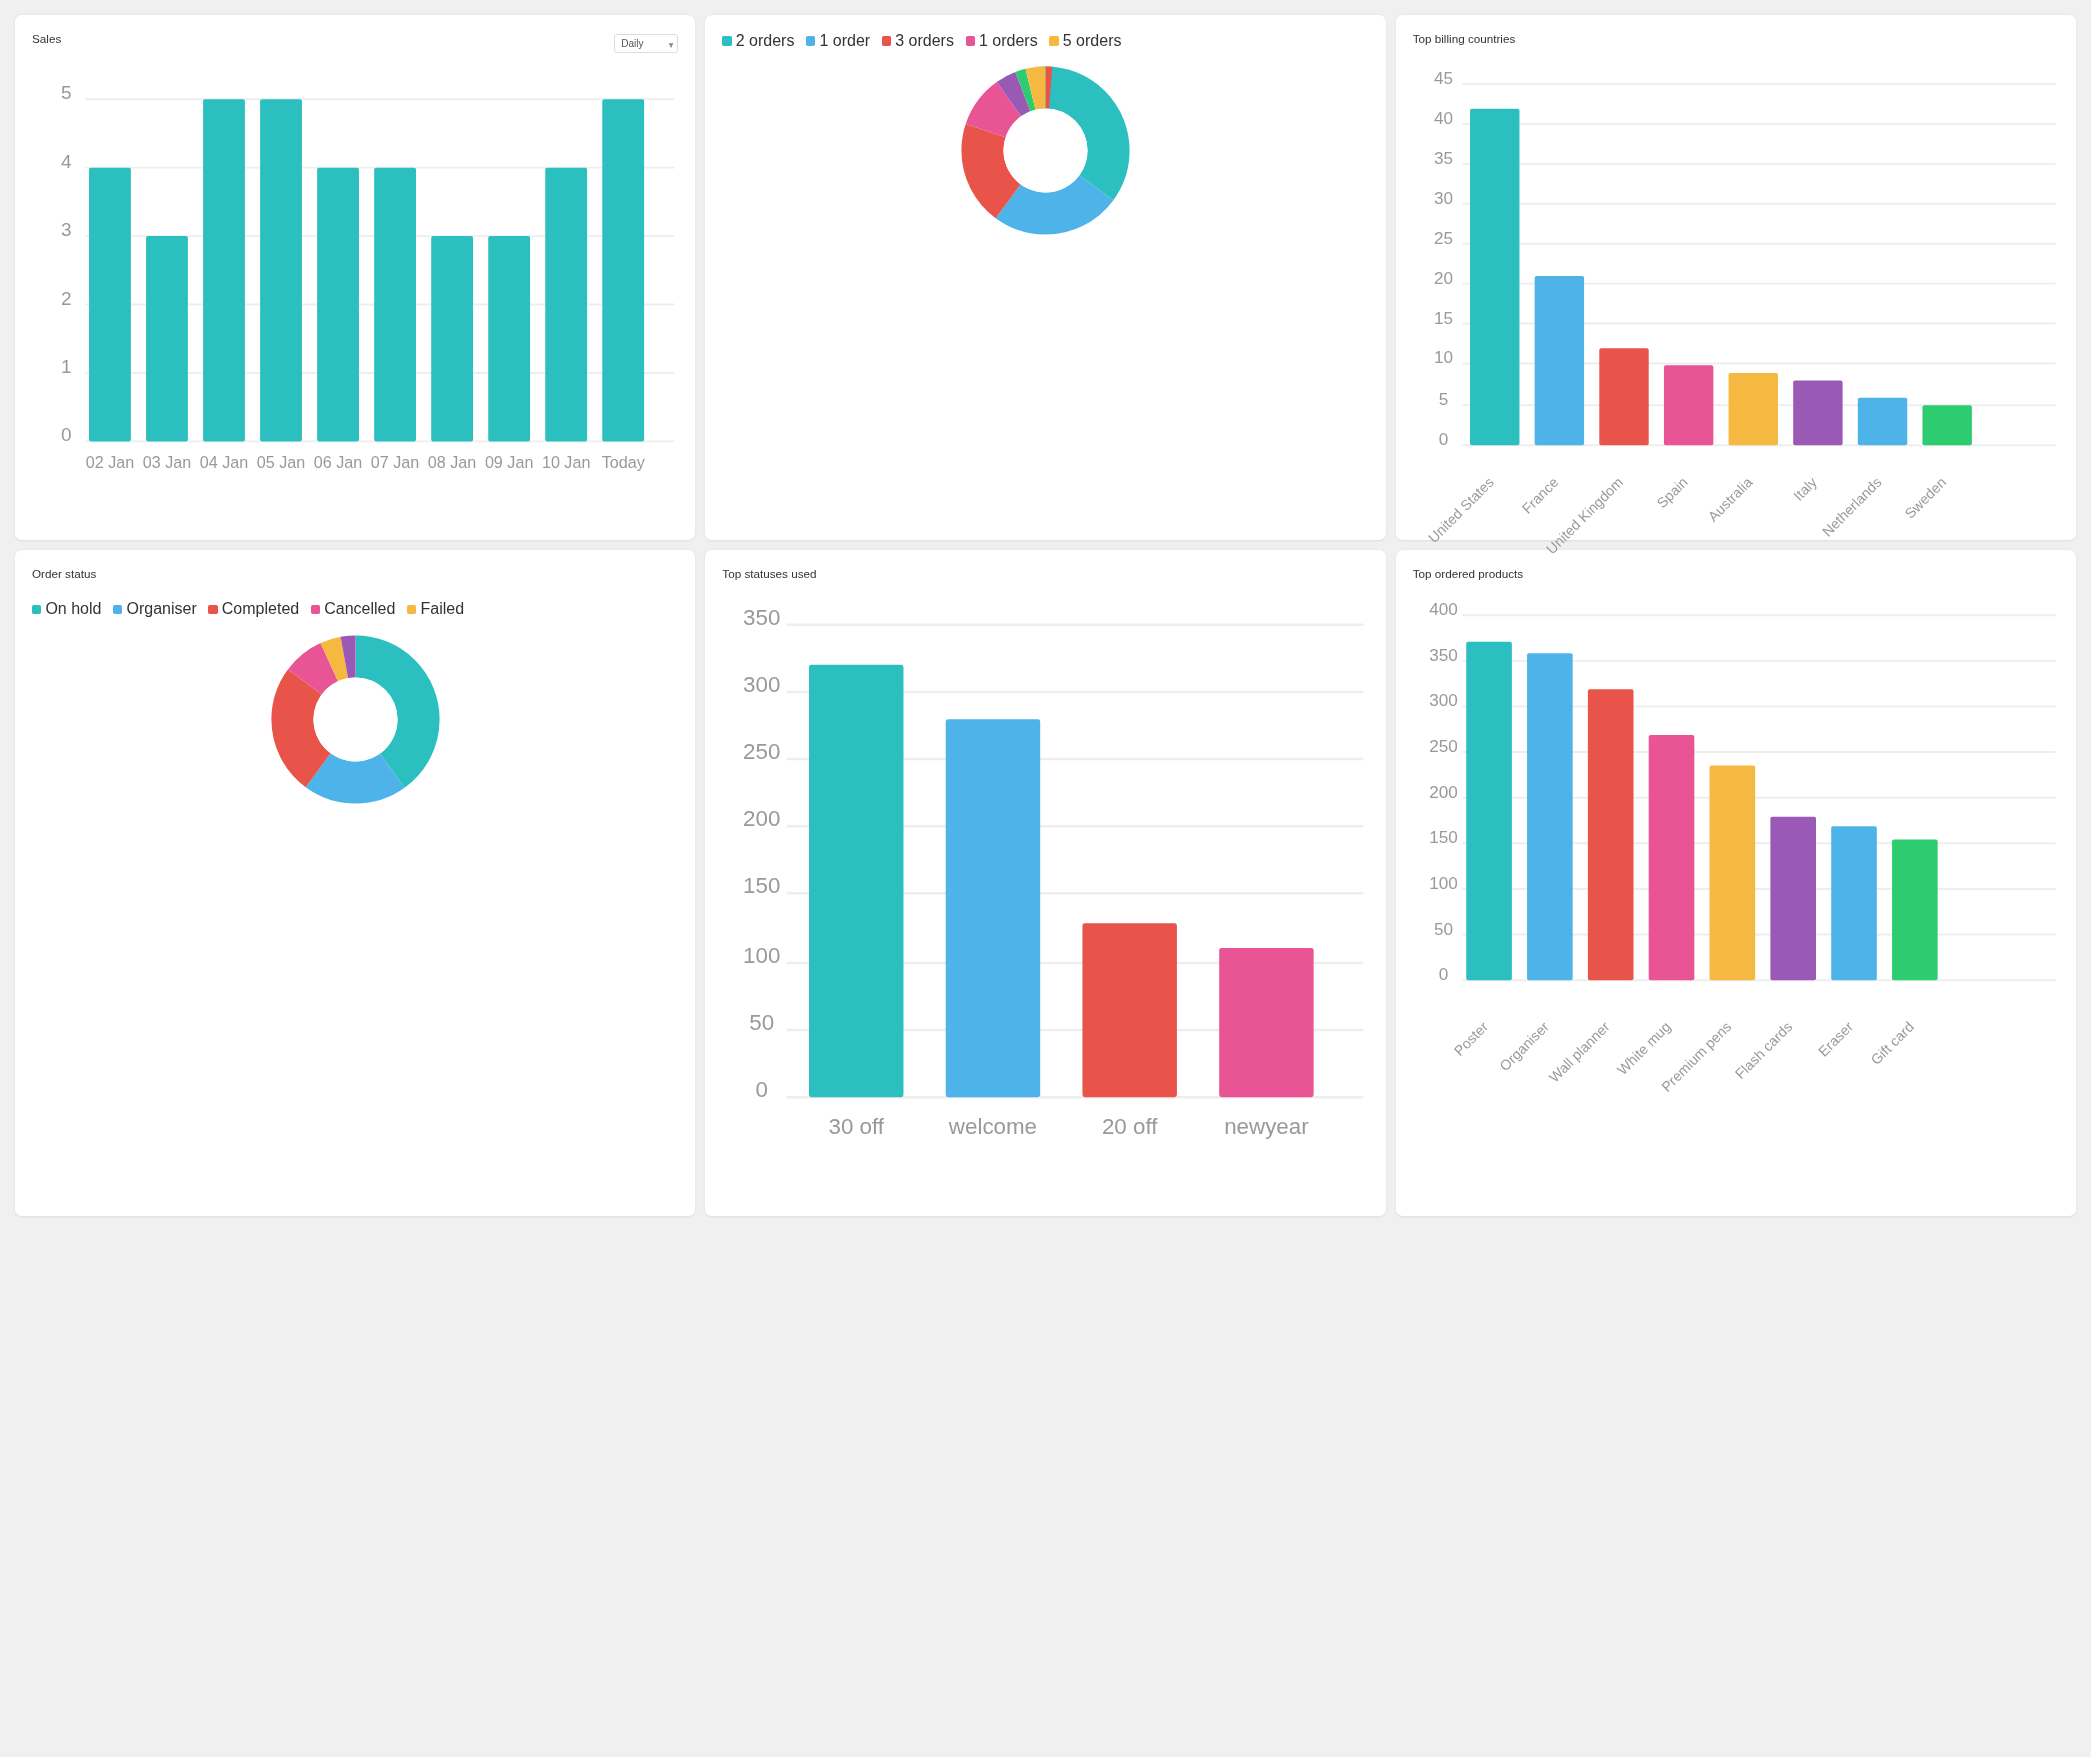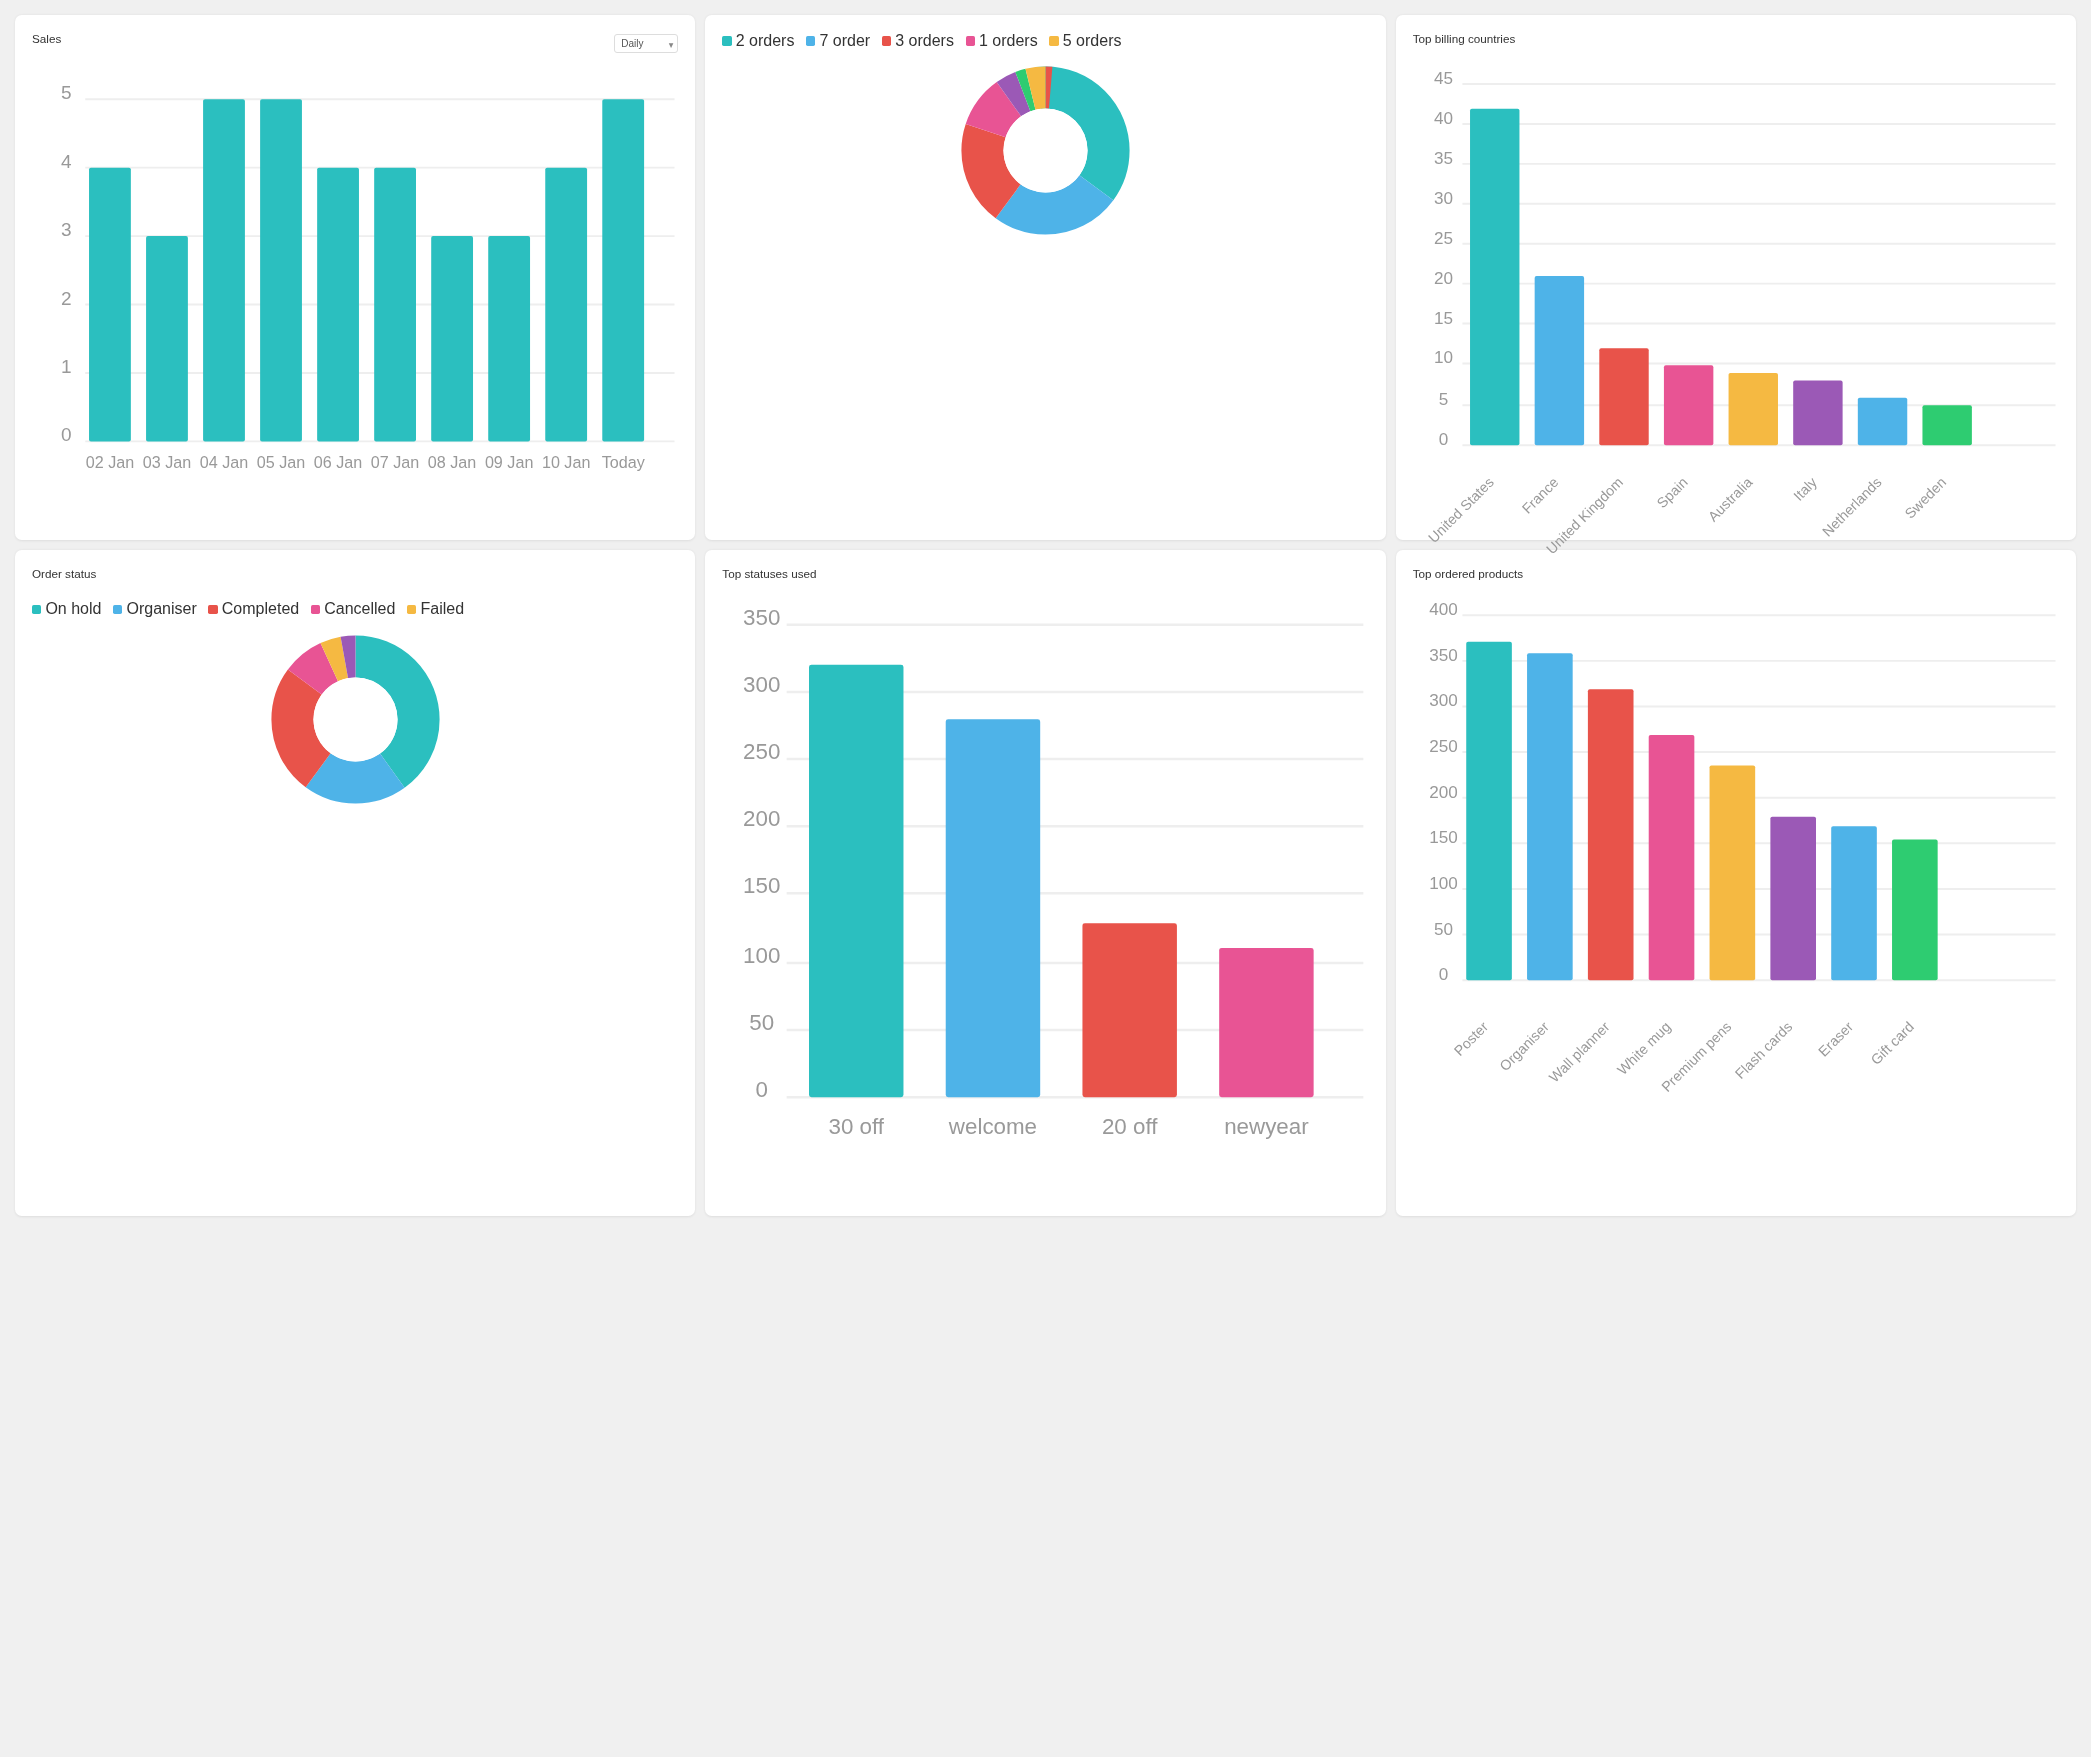--- a/index.html
+++ b/index.html
@@ -162,21 +162,21 @@
   </div>
 
   <div class="card">
     <div class="legend">
       <div class="legend-item">
         <div class="legend-dot" style="background:#2bbfbf"></div>
         <span>2 orders</span>
       </div>
       <div class="legend-item">
         <div class="legend-dot" style="background:#4eb3e8"></div>
-        <span>7 order</span>
+        <span>1 order</span>
       </div>
       <div class="legend-item">
         <div class="legend-dot" style="background:#e8534a"></div>
         <span>3 orders</span>
       </div>
       <div class="legend-item">
         <div class="legend-dot" style="background:#e85494"></div>
         <span>1 orders</span>
       </div>
       <div class="legend-item">

